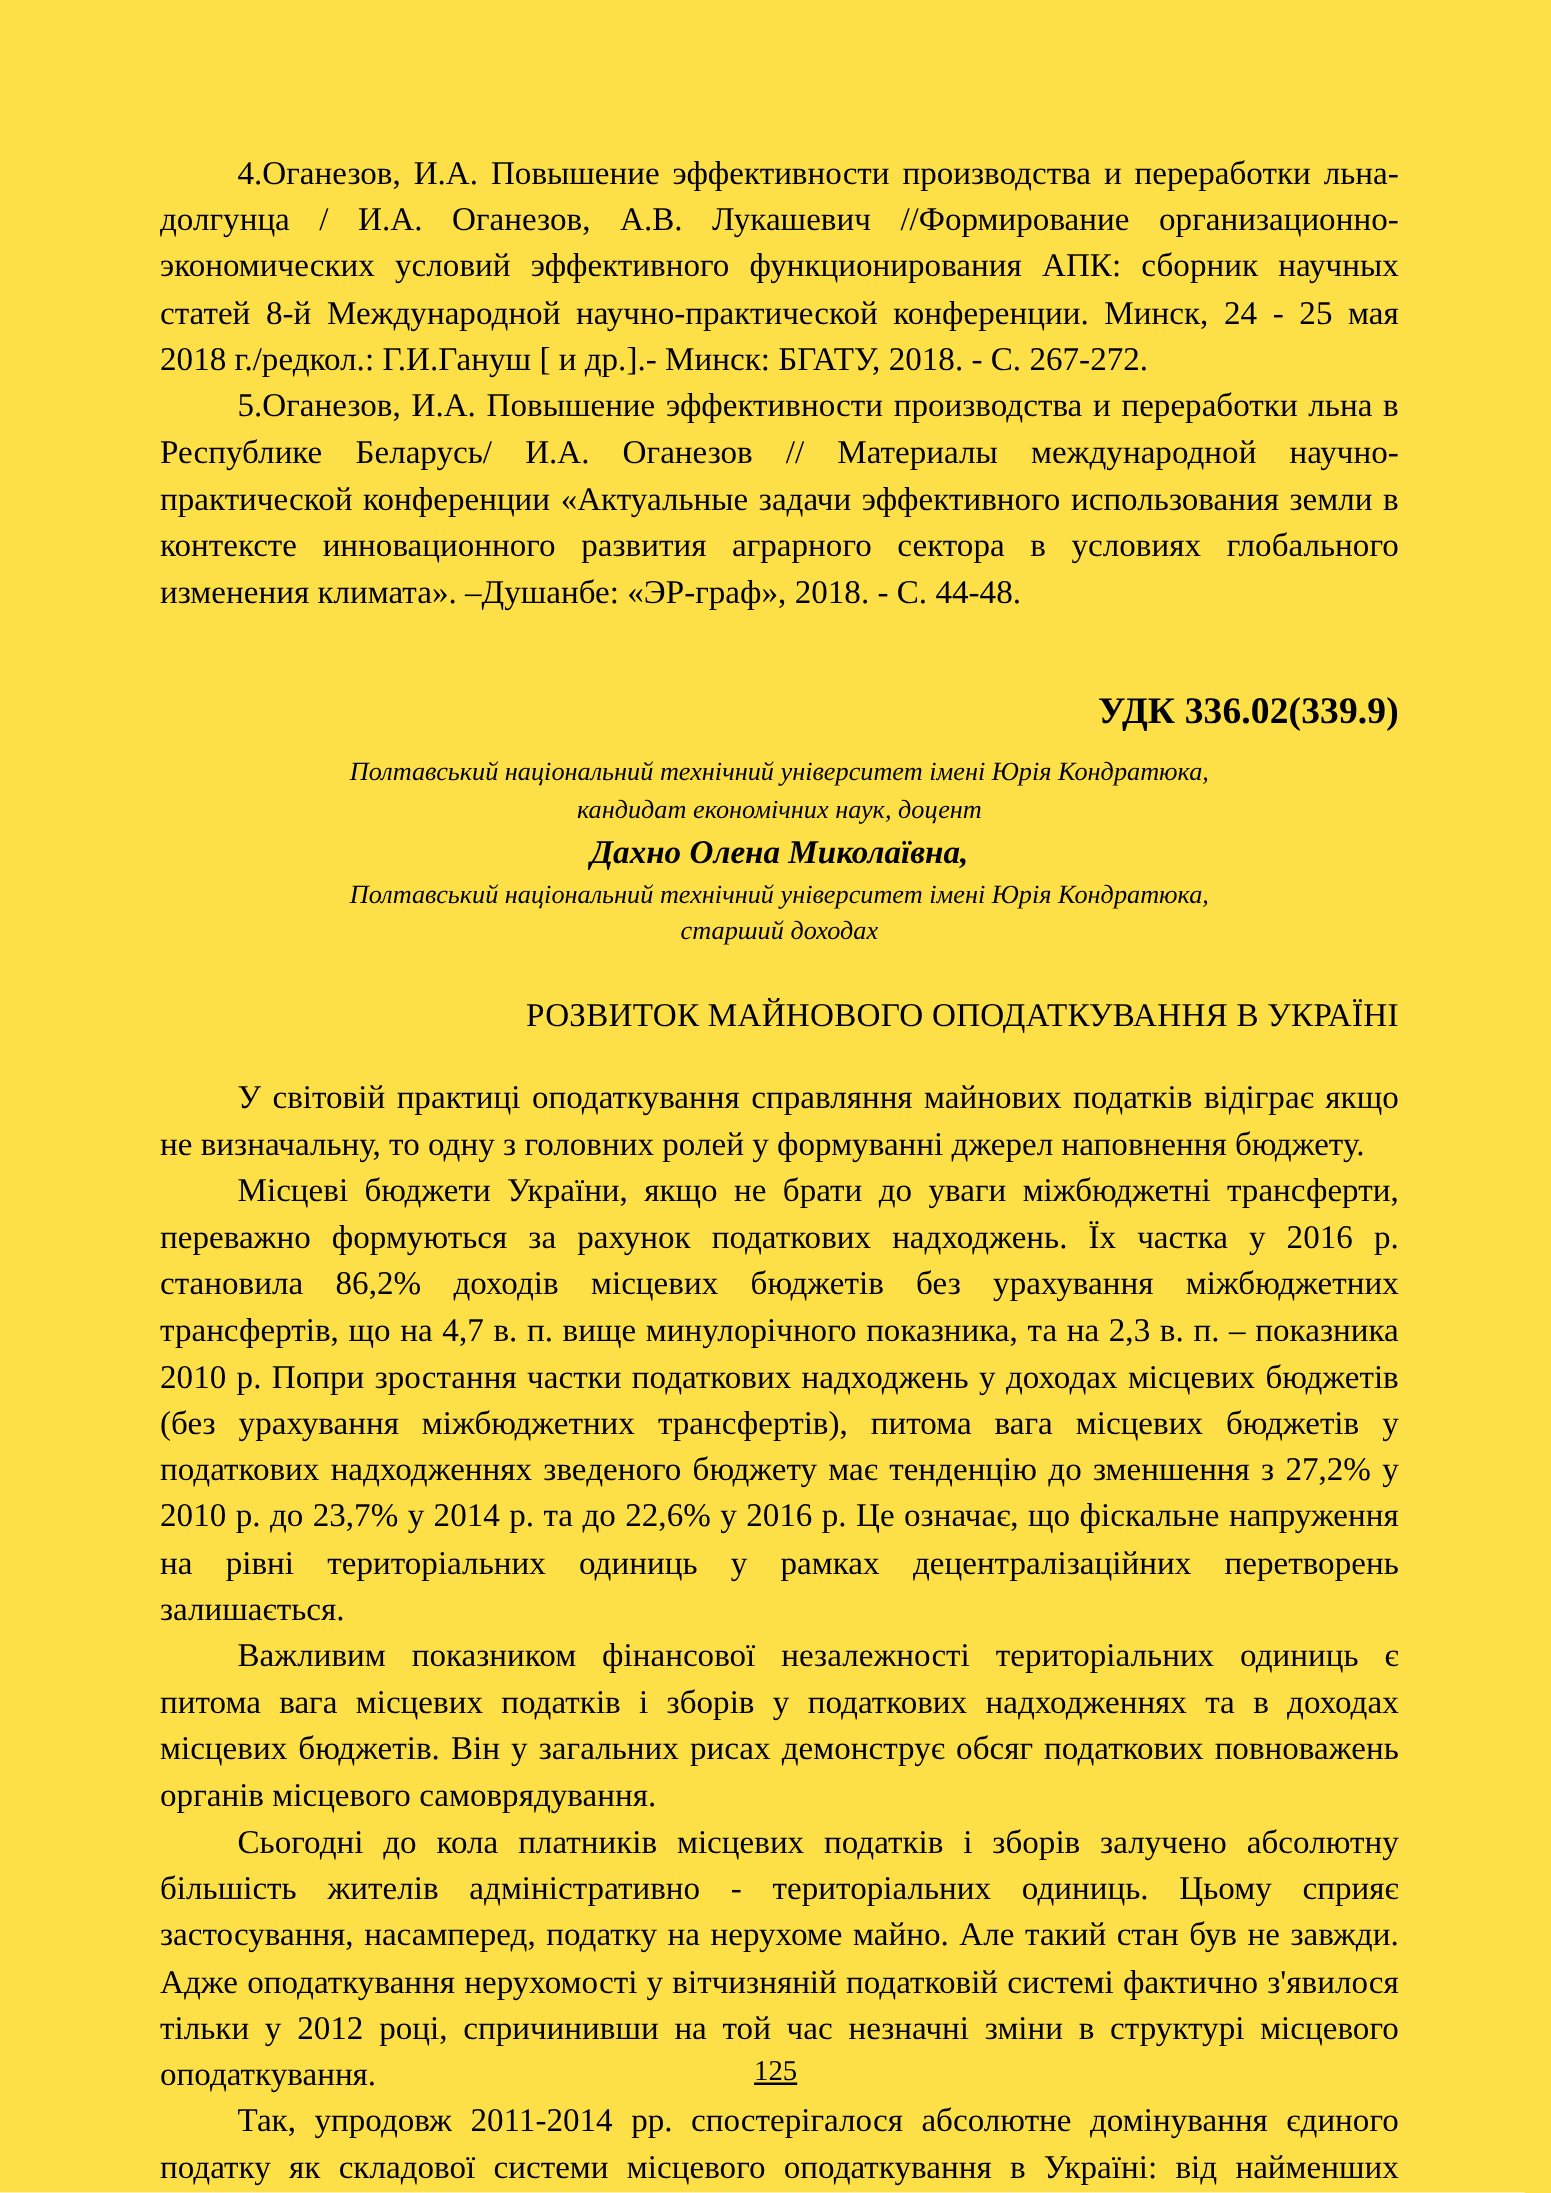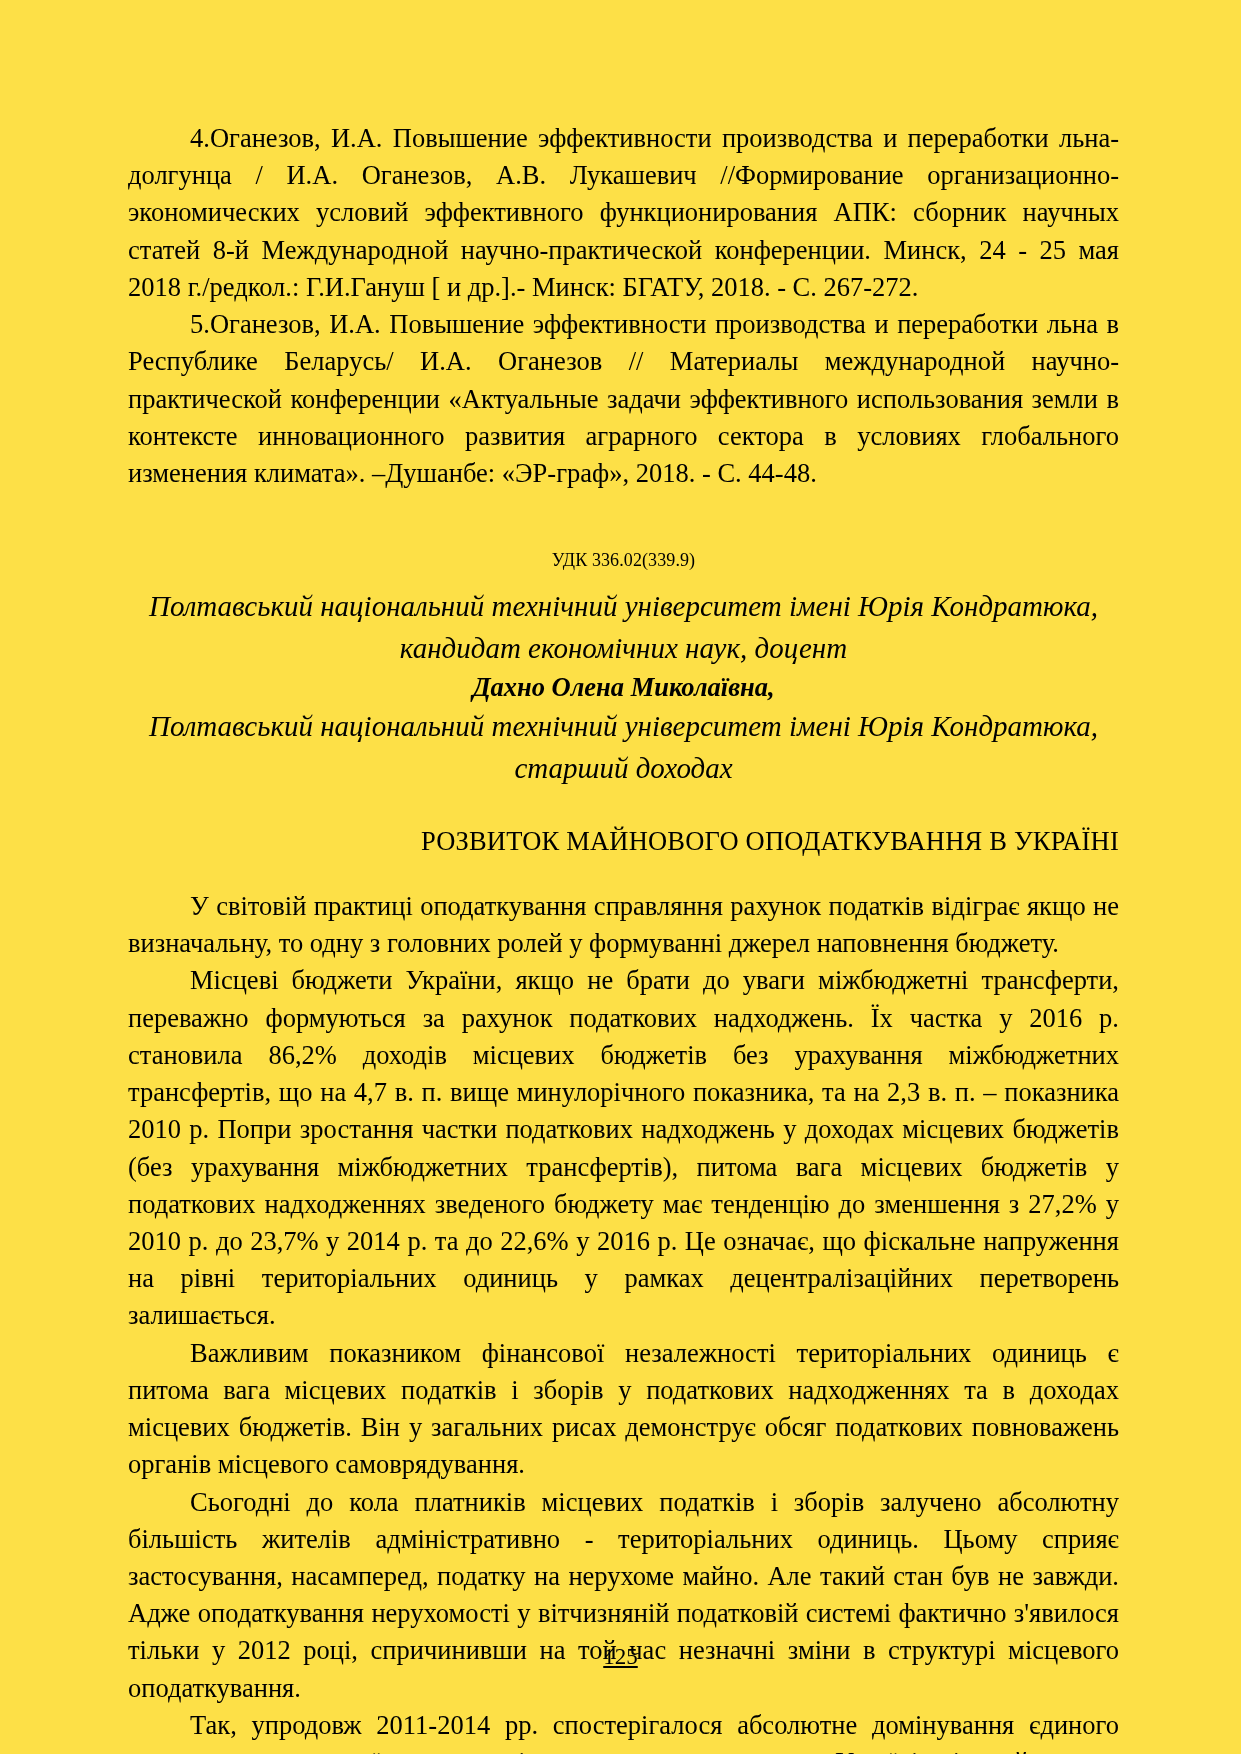--- a/index.html
+++ b/index.html
@@ -32,39 +32,39 @@
     margin: 0;
   }
   .ref-para {
     text-indent: 62px;
     text-align: justify;
   }
   .spacer-lg { height: 56px; }
   .spacer-md { height: 28px; }
 
   .udc {
-    font-weight: normal;
-    font-size: 18px;
-    text-align: center;
+    font-weight: bold;
+    font-size: 30px;
+    text-align: right;
     letter-spacing: 0.1px;
   }
 
   .author-block {
     text-align: center;
     margin-top: 13px;
   }
   .author-name {
     font-weight: bold;
     font-style: italic;
     font-size: 26.5px;
     line-height: 1.42;
   }
   .author-affil {
     font-style: italic;
-    font-size: 29px;
+    font-size: 21px;
     line-height: 1.42;
   }
 
   .article-title {
     text-align: right;
     font-size: 26.5px;
     margin-top: 34px;
     letter-spacing: 0.2px;
   }
 
@@ -101,21 +101,21 @@
       <div class="author-affil">кандидат економічних наук, доцент</div>
       <div class="author-name">Дахно Олена Миколаївна,</div>
       <div class="author-affil">Полтавський національний технічний університет  імені Юрія Кондратюка,</div>
       <div class="author-affil">старший доходах</div>
     </div>
 
     <div class="article-title">РОЗВИТОК МАЙНОВОГО ОПОДАТКУВАННЯ В УКРАЇНІ</div>
 
     <div class="spacer-md"></div>
 
-    <p class="body-para">У світовій практиці оподаткування справляння рахунок податків відіграє якщо не визначальну, то одну з головних ролей у формуванні джерел наповнення бюджету.</p>
+    <p class="body-para">У світовій практиці оподаткування справляння майнових податків відіграє якщо не визначальну, то одну з головних ролей у формуванні джерел наповнення бюджету.</p>
     <p class="body-para">Місцеві бюджети України, якщо не брати до уваги міжбюджетні трансферти, переважно  формуються  за  рахунок  податкових  надходжень.  Їх  частка  у  2016  р. становила  86,2%  доходів  місцевих  бюджетів  без  урахування  міжбюджетних трансфертів, що на 4,7 в. п. вище минулорічного показника, та на 2,3 в. п. – показника 2010 р. Попри зростання частки податкових надходжень у доходах місцевих бюджетів (без  урахування  міжбюджетних  трансфертів),  питома  вага  місцевих  бюджетів  у податкових  надходженнях  зведеного  бюджету  має  тенденцію  до  зменшення  з  27,2%  у 2010 р. до 23,7% у 2014 р. та до 22,6% у 2016 р. Це означає, що фіскальне напруження на   рівні   територіальних   одиниць   у   рамках   децентралізаційних   перетворень залишається.</p>
     <p class="body-para">Важливим  показником  фінансової  незалежності  територіальних  одиниць  є питома  вага  місцевих  податків  і  зборів  у  податкових  надходженнях  та  в  доходах місцевих бюджетів. Він у загальних рисах демонструє обсяг податкових повноважень органів місцевого самоврядування.</p>
     <p class="body-para">Сьогодні  до  кола  платників  місцевих  податків  і  зборів  залучено  абсолютну більшість   жителів   адміністративно   -   територіальних   одиниць.   Цьому   сприяє застосування, насамперед, податку на нерухоме майно. Але такий стан був не завжди. Адже оподаткування нерухомості у вітчизняній податковій системі фактично з'явилося тільки  у  2012  році,  спричинивши  на  той  час  незначні  зміни  в  структурі  місцевого оподаткування.</p>
     <p class="body-para">Так,  упродовж  2011-2014  рр.  спостерігалося  абсолютне  домінування  єдиного податку як складової системи місцевого оподаткування в Україні: від найменших 79,4% у 2011 р. до максимальних 92,0% у 2014 р (табл. 1). При цьому фіскальна вага єдиного податку тільки зростала. Заміна податку на нерухоме майно, відмінне від земельної ділянки,  комплексним  податком   на  майно  у  2015  р.  докорінно  змінила  структуру надходжень місцевих податків і зборів.</p>
 
   </div>
 
   <div class="page-number">125</div>
 
 </div>

